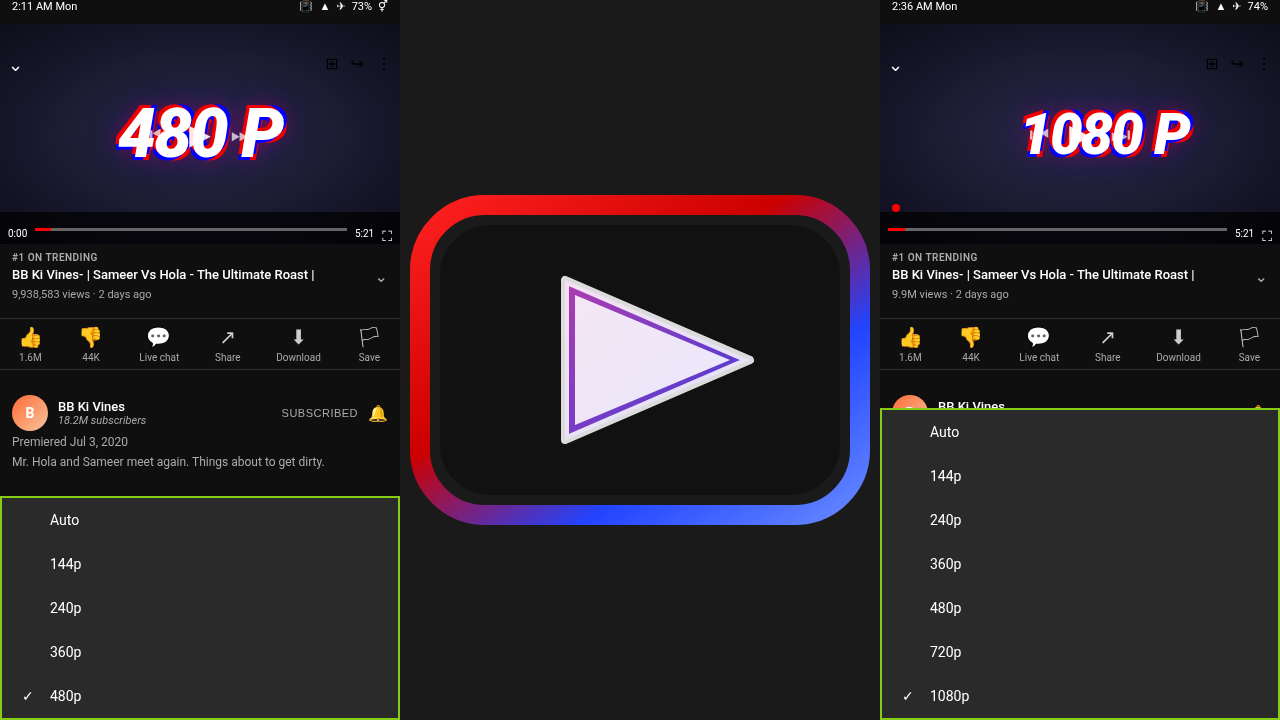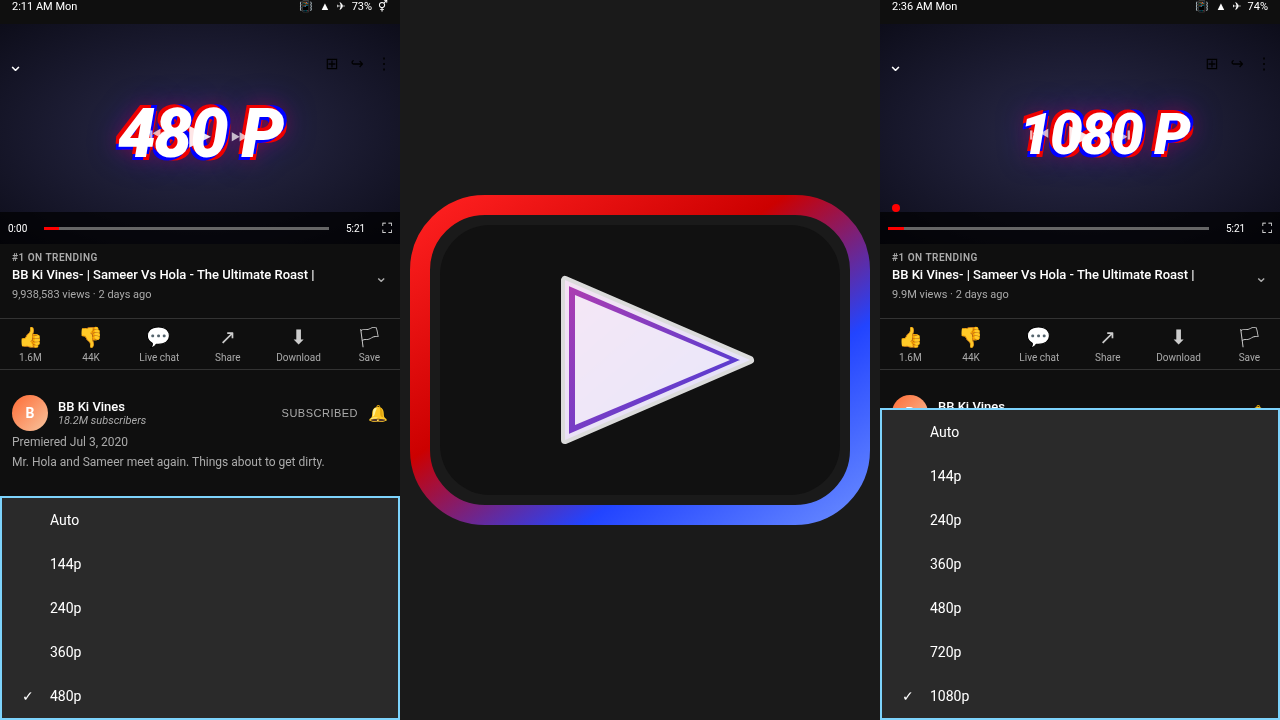--- a/index.html
+++ b/index.html
@@ -96,23 +96,22 @@
     }
 
     
     .video-controls {
       position: absolute;
       bottom: 0;
       left: 0; right: 0;
       height: 28px;
       background: rgba(0,0,0,0.7);
       display: flex;
-      align-items: center;
       padding: 16px 8px;
-      gap: 17px;
+      gap: 8px;
     }
 
     .progress-bar {
       flex: 1;
       height: 3px;
       background: #666;
       position: relative;
     }
 
     .progress-fill {
@@ -250,21 +249,21 @@
       color: #aaa;
       padding: 0 12px;
     }
 
     
     .quality-dropdown {
       position: absolute;
       bottom: 0;
       left: 0; right: 0;
       background: #2a2a2a;
-      border: 2px solid #7dd3fc;
+      border: 2px solid #84cc16;
       z-index: 20;
     }
 
     .quality-item {
       padding: 14px 20px;
       font-size: 14px;
       color: #fff;
       cursor: pointer;
       display: flex;
       align-items: center;

